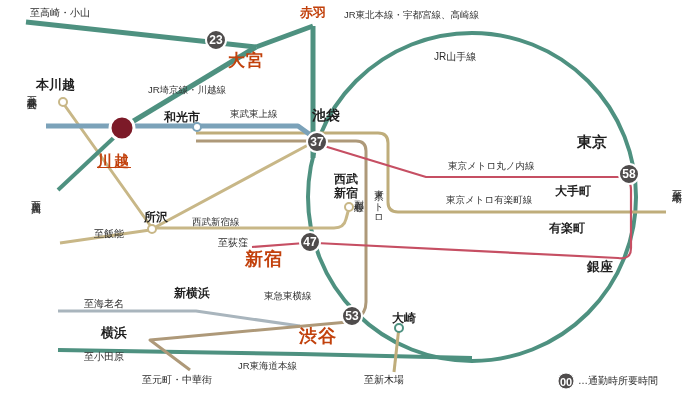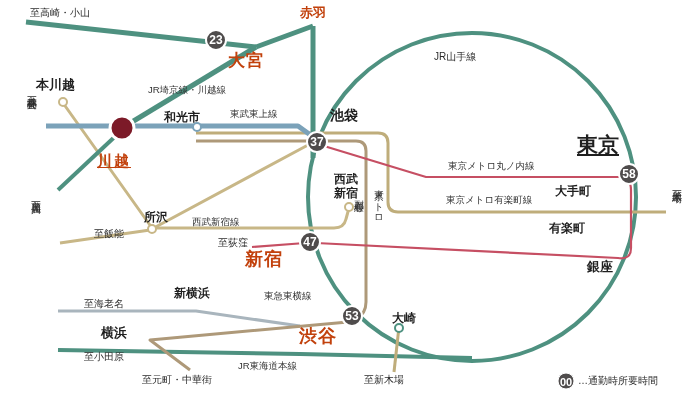--- a/index.html
+++ b/index.html
@@ -8,21 +8,21 @@
   .stage { position:relative; width:696px; height:400px; background:#ffffff; overflow:hidden; }
   .stage svg { position:absolute; left:0; top:0; }
   .lbl { position:absolute; color:#2b2b2b; font-size:10px; line-height:1.05; white-space:nowrap; }
   .st  { font-weight:bold; color:#1f1f1f; }
   .red { color:#c2410c; }
   .sm  { font-size:9.5px; color:#333; }
   .f10 { font-size:10px; }
   .f12 { font-size:12px; }
   .f13 { font-size:13px; }
   .f14 { font-size:14px; }
-  .f15 { font-size:21px;text-decoration:underline; }
+  .f15 { font-size:15px; }
   .f17 { font-size:17px; letter-spacing:1px; }
   .f18 { font-size:18px; letter-spacing:1px; }
   .f21 { font-size:15px; letter-spacing:2px;text-decoration:underline; }
   .vtext { writing-mode:vertical-rl; text-orientation:upright; letter-spacing:1px; }
   .wrap2 { white-space:normal; width:2.2em; word-break:break-all; line-height:1.2; }
   .badge {
     position:absolute; width:22px; height:22px; border-radius:50%;
     background:#4f4c4c; border:2px solid #fff; color:#fff;
     font-weight:bold; font-size:12px; display:flex; align-items:center; justify-content:center;
     transform:translate(-50%,-50%);
@@ -80,34 +80,35 @@
   <div class="badge" style="left:216px; top:40px;">23</div>
   <div class="badge" style="left:317px; top:142px;">37</div>
   <div class="badge" style="left:310px; top:242px;">47</div>
   <div class="badge" style="left:352px; top:316px;">53</div>
   <div class="badge" style="left:629px; top:174px;">58</div>
 
   <div class="lbl st red f13" style="left:300px; top:6px;">赤羽</div>
   <div class="lbl st red f17" style="left:228px; top:52px;">大宮</div>
   <div class="lbl st f13" style="left:36px;  top:78px;">本川越</div>
   <div class="lbl st f12" style="left:164px; top:111px;">和光市</div>
-  <div class="lbl st f14" style="left:330px; top:108px;">池袋</div>
+  <div class="lbl st f14" style="left:312px; top:108px;">池袋</div>
   <div class="lbl st red f21" style="left:97px;  top:153px;">川越</div>
   <div class="lbl st f15" style="left:577px; top:134px;">東京</div>
   <div class="lbl st f12" style="left:555px; top:185px;">大手町</div>
   <div class="lbl st f12 wrap2" style="left:334px; top:172px;">西武新宿</div>
   <div class="lbl st f12" style="left:549px; top:222px;">有楽町</div>
   <div class="lbl st f12" style="left:144px; top:211px;">所沢</div>
   <div class="lbl st red f18" style="left:245px; top:250px;">新宿</div>
   <div class="lbl st f13" style="left:587px; top:260px;">銀座</div>
   <div class="lbl st f12" style="left:174px; top:287px;">新横浜</div>
   <div class="lbl st f12" style="left:392px; top:312px;">大崎</div>
   <div class="lbl st f13" style="left:101px; top:326px;">横浜</div>
   <div class="lbl st red f18" style="left:299px; top:327px;">渋谷</div>
 
+  <div class="lbl sm" style="left:344px; top:10px;">JR東北本線・宇都宮線、高崎線</div>
   <div class="lbl f10" style="left:434px; top:52px;">JR山手線</div>
   <div class="lbl sm" style="left:148px; top:85px;">JR埼京線・川越線</div>
   <div class="lbl sm" style="left:230px; top:109px;">東武東上線</div>
   <div class="lbl sm red" style="left:448px; top:161px;">東京メトロ丸ノ内線</div>
   <div class="lbl sm" style="left:446px; top:195px;">東京メトロ有楽町線</div>
   <div class="lbl sm" style="left:192px; top:217px;">西武新宿線</div>
   <div class="lbl sm vtext" style="left:374px; top:182px;">東京メトロ</div>
   <div class="lbl sm vtext" style="left:354px; top:192px;">副都心線</div>
   <div class="lbl sm" style="left:264px; top:291px;">東急東横線</div>
   <div class="lbl sm" style="left:238px; top:361px;">JR東海道本線</div>

